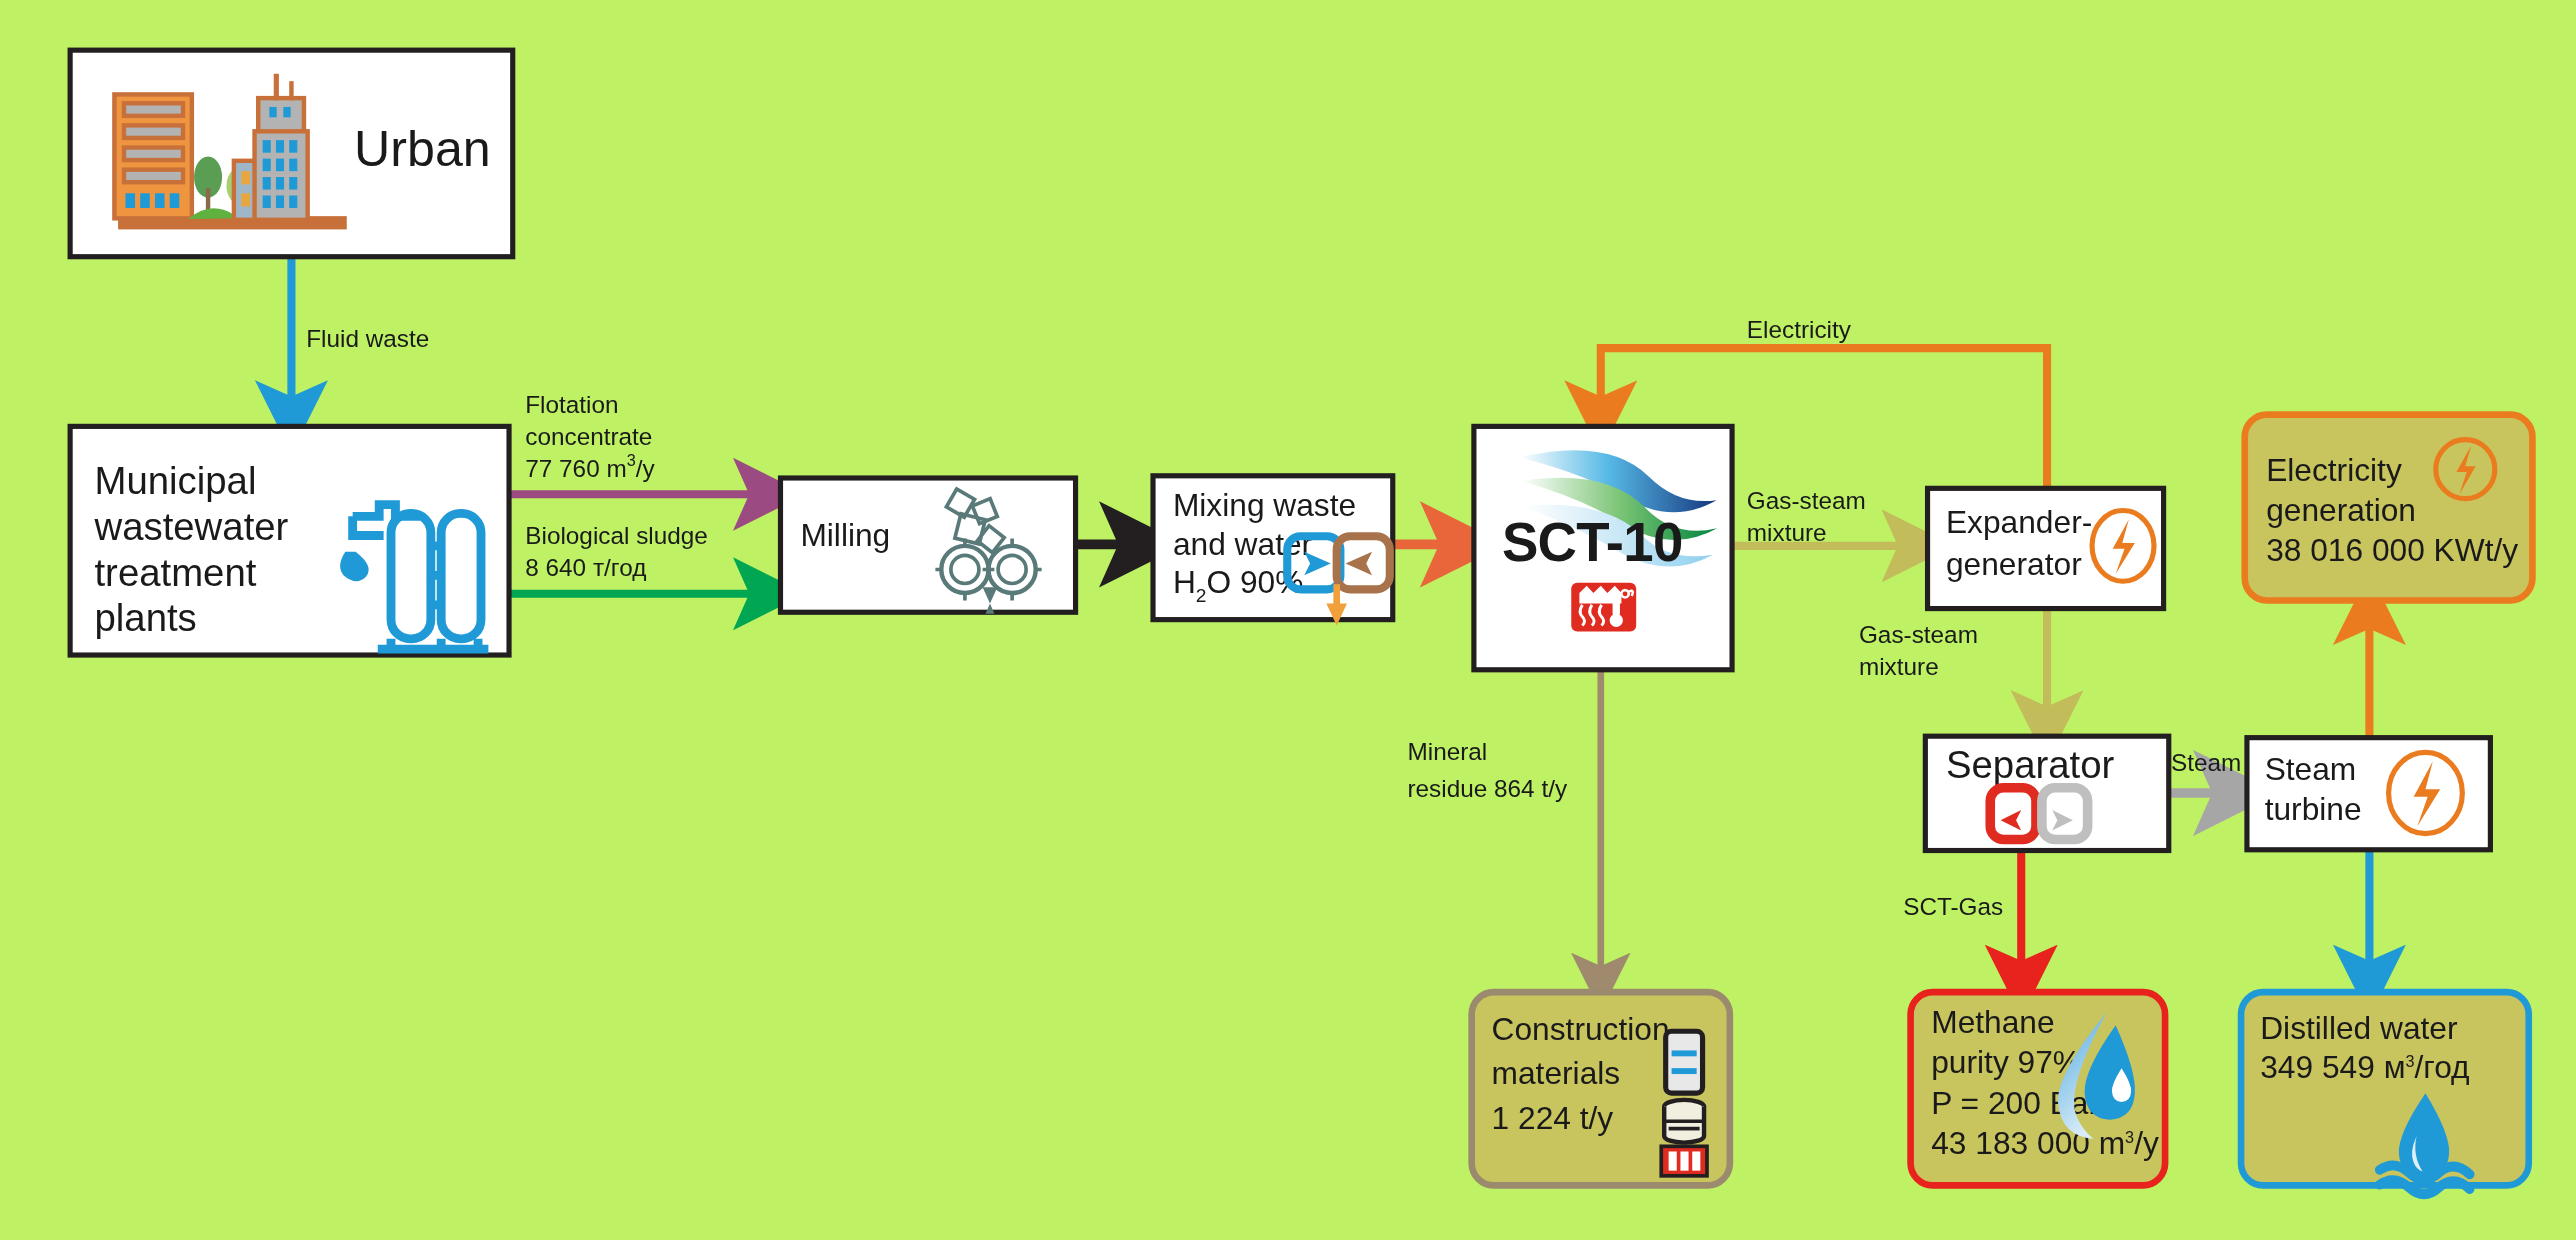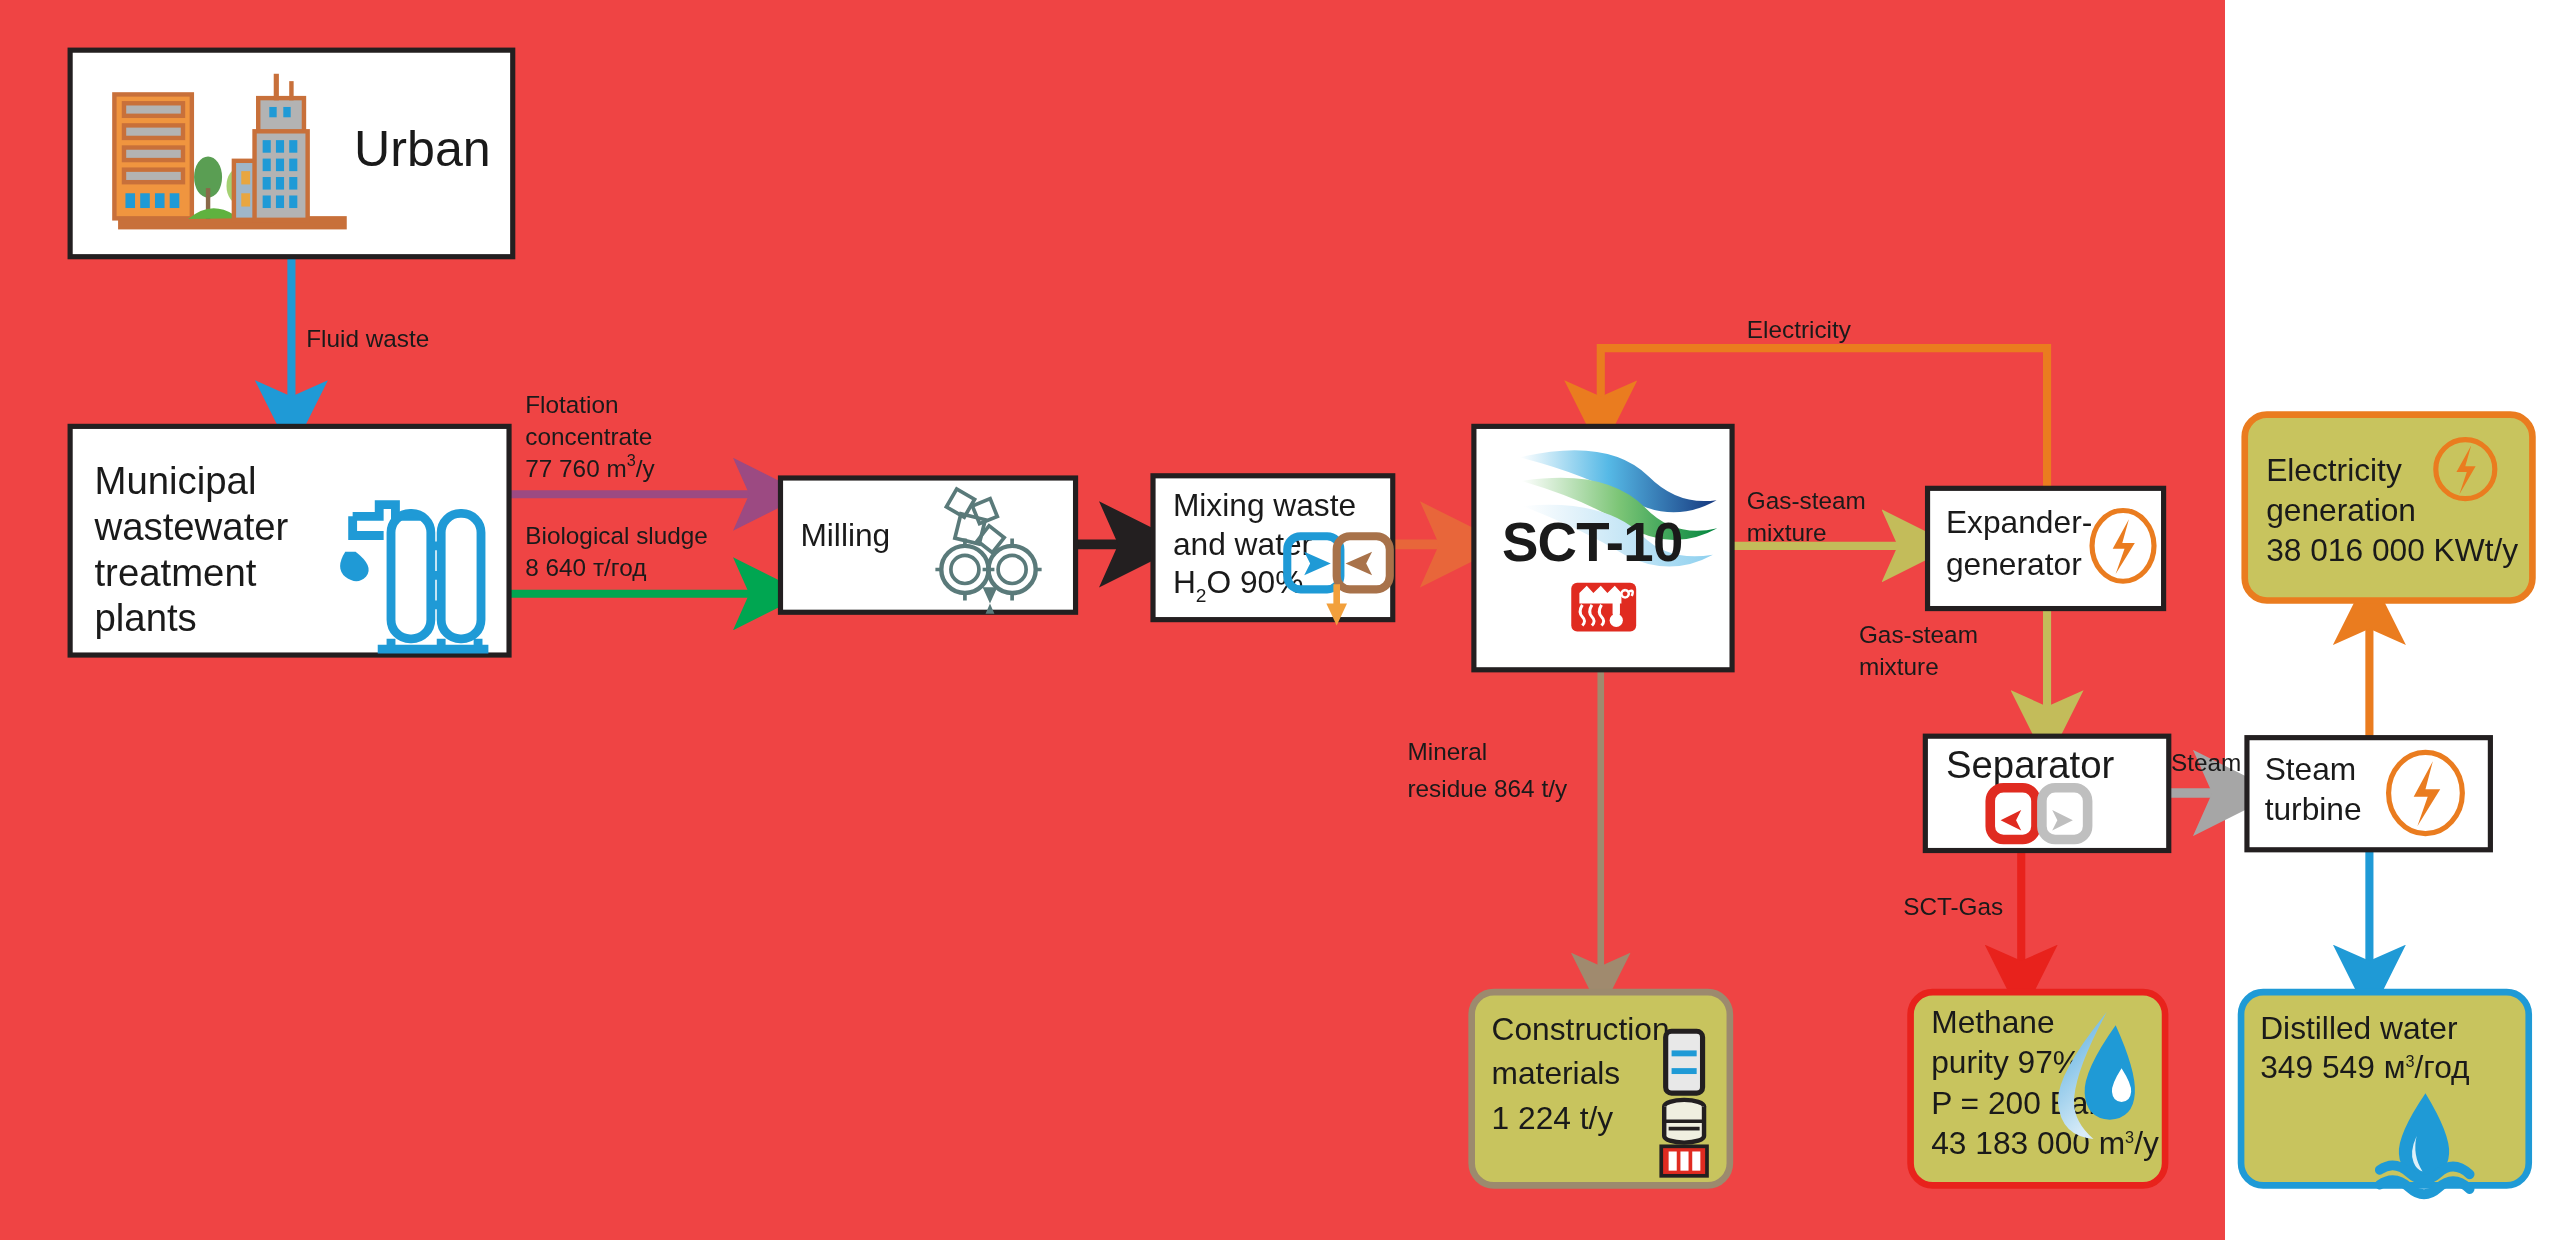--- a/index.html
+++ b/index.html
@@ -1,19 +1,19 @@
 <!DOCTYPE html>
 <html style="font-size:11.8px"><head>
 <meta charset="utf-8">
 <title>SCT-10 Process Flow Diagram</title>
 <style>
   html,body{margin:0;padding:0;background:#ffffff;}
   body{width:2576px;height:1240px;overflow:hidden;
        font-family:"Liberation Sans","DejaVu Sans",sans-serif;}
-  #stage{position:relative;width:2225px;height:1240px;background:#ef4444;}
+  #stage{position:relative;width:2576px;height:1240px;background:#bef264;}
   svg#diagram{position:absolute;left:0;top:0;width:2576px;height:1240px;display:block;}
   .boxrect{fill:#ffffff;stroke:#231f20;stroke-width:7;}
   .outrect{fill:#c8c45e;stroke-width:9;}
   .btxt{font-family:"Liberation Sans","DejaVu Sans",sans-serif;fill:#1a1a1a;}
   .flowlbl{font-family:"Liberation Sans","DejaVu Sans",sans-serif;fill:#1a1a1a;font-size:33px;}
   .boxlbl{font-size:43px;}
   .biglbl{font-size:52px;}
   .sct{font-size:74px;font-weight:bold;letter-spacing:-1px;}
   .sup{font-size:22px;}
   .sub{font-size:26px;}

